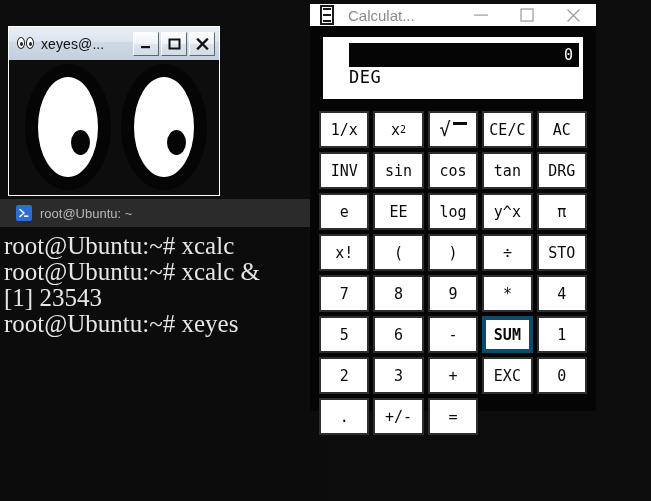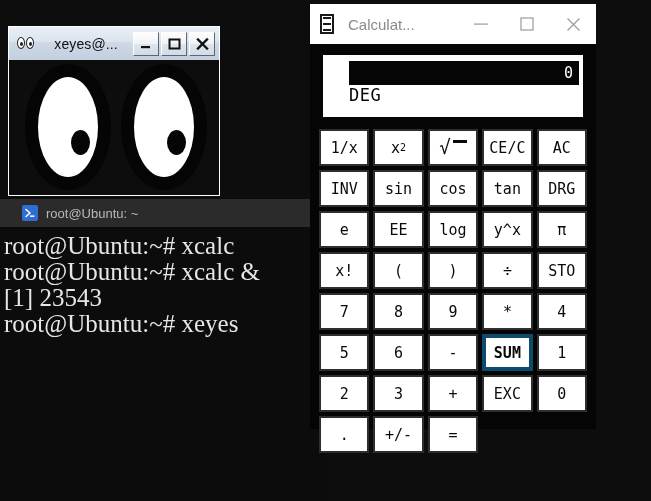--- a/index.html
+++ b/index.html
@@ -33,21 +33,20 @@
   #xeyes-titlebar {
     position: relative;
     height: 34px;
     background: linear-gradient(to bottom, #e8eef5 0%, #dbe4ee 45%, #cfd9e6 46%, #c3cfdf 100%);
     border: 1px solid #ffffff;
     border-bottom: none;
     box-sizing: border-box;
     display: flex;
     align-items: center;
     padding: 0 4px 0 8px;
-    text-align: center;
   }
   #xeyes-title-icon {
     width: 17px;
     height: 13px;
     position: relative;
     flex: 0 0 auto;
     margin-right: 7px;
   }
   #xeyes-title-icon .mini-eye {
     position: absolute;
@@ -143,21 +142,21 @@
     top: 199px;
     width: 330px;
     height: 302px;
     background: #0c0c0c;
   }
   #terminal-titlebar {
     height: 28px;
     background: #2b2b2b;
     display: flex;
     align-items: center;
-    padding-left: 22px;
+    padding-left: 16px;
     box-sizing: border-box;
   }
   #terminal-icon {
     width: 16px;
     height: 16px;
     background: #2d6dd4;
     border-radius: 2px;
     position: relative;
     flex: 0 0 auto;
     margin-right: 8px;
@@ -190,21 +189,21 @@
 
   
   #calc-window {
     position: absolute;
     left: 310px;
     top: 4px;
     width: 286px;
     height: 425px;
   }
   #calc-titlebar {
-    height: 40px;
+    height: 22px;
     background: #ffffff;
     display: flex;
     align-items: center;
     box-sizing: border-box;
   }
   #calc-title-icon {
     width: 14px;
     height: 20px;
     margin-left: 10px;
     margin-right: 14px;

